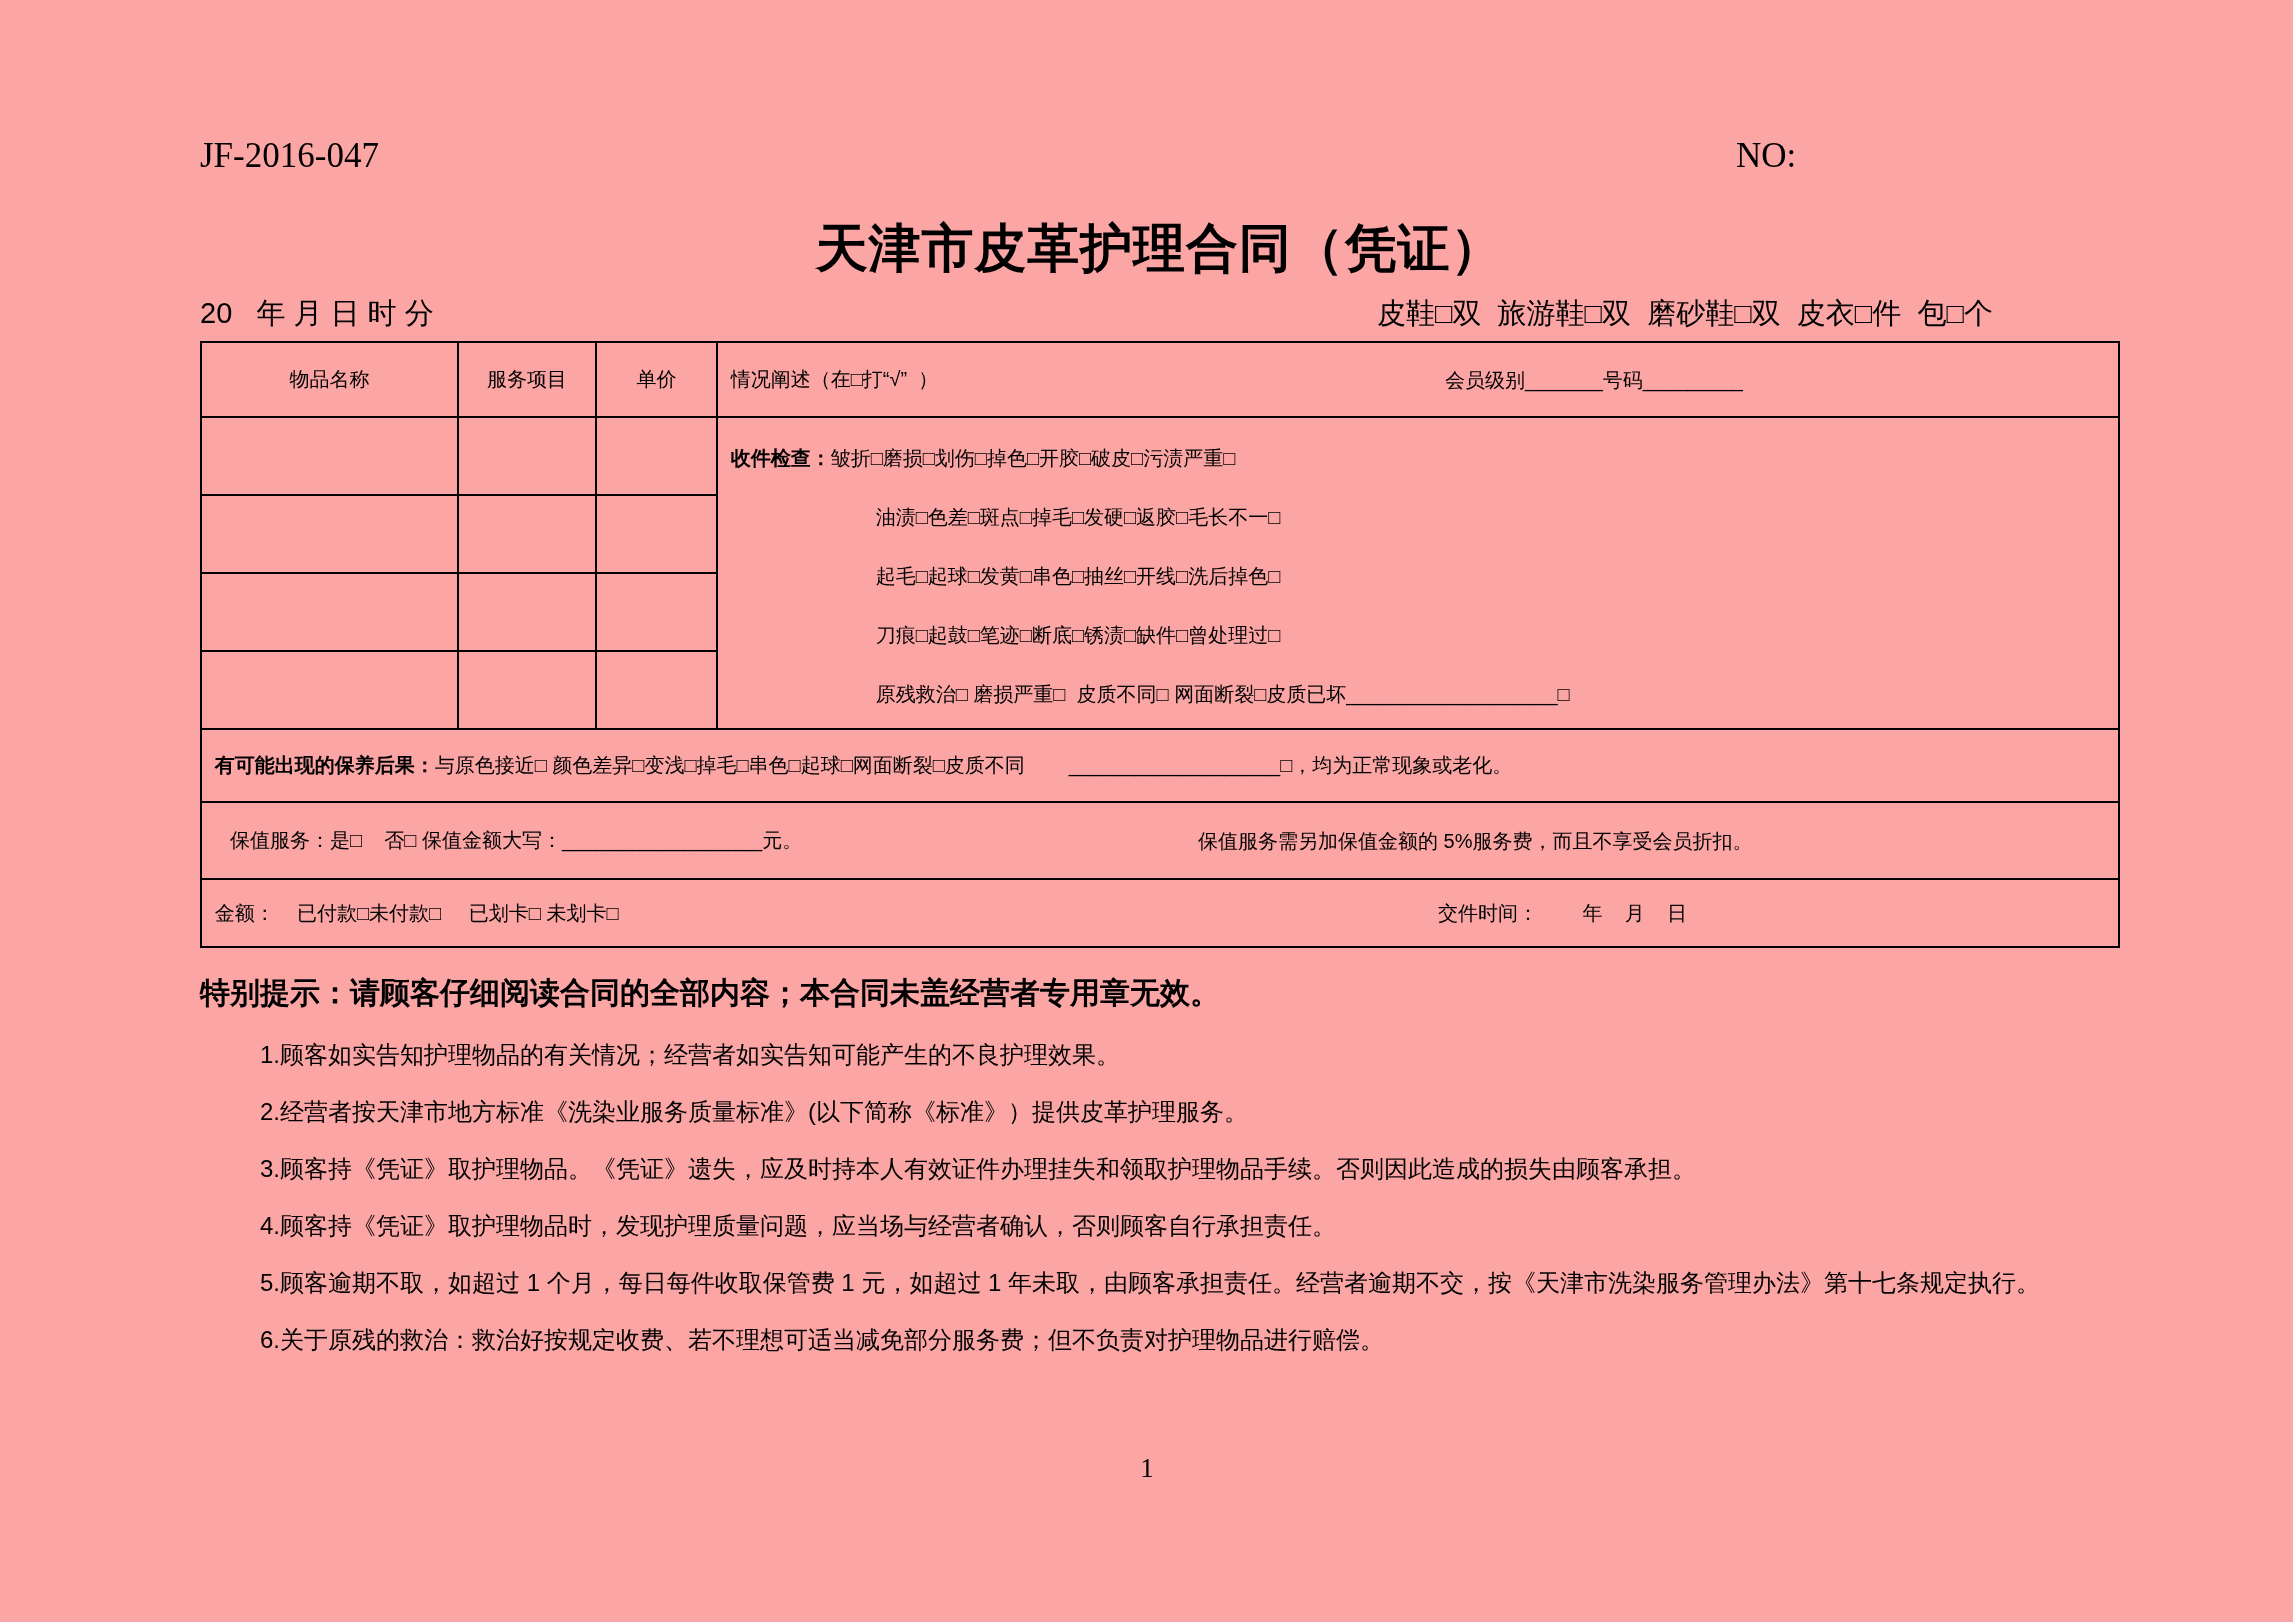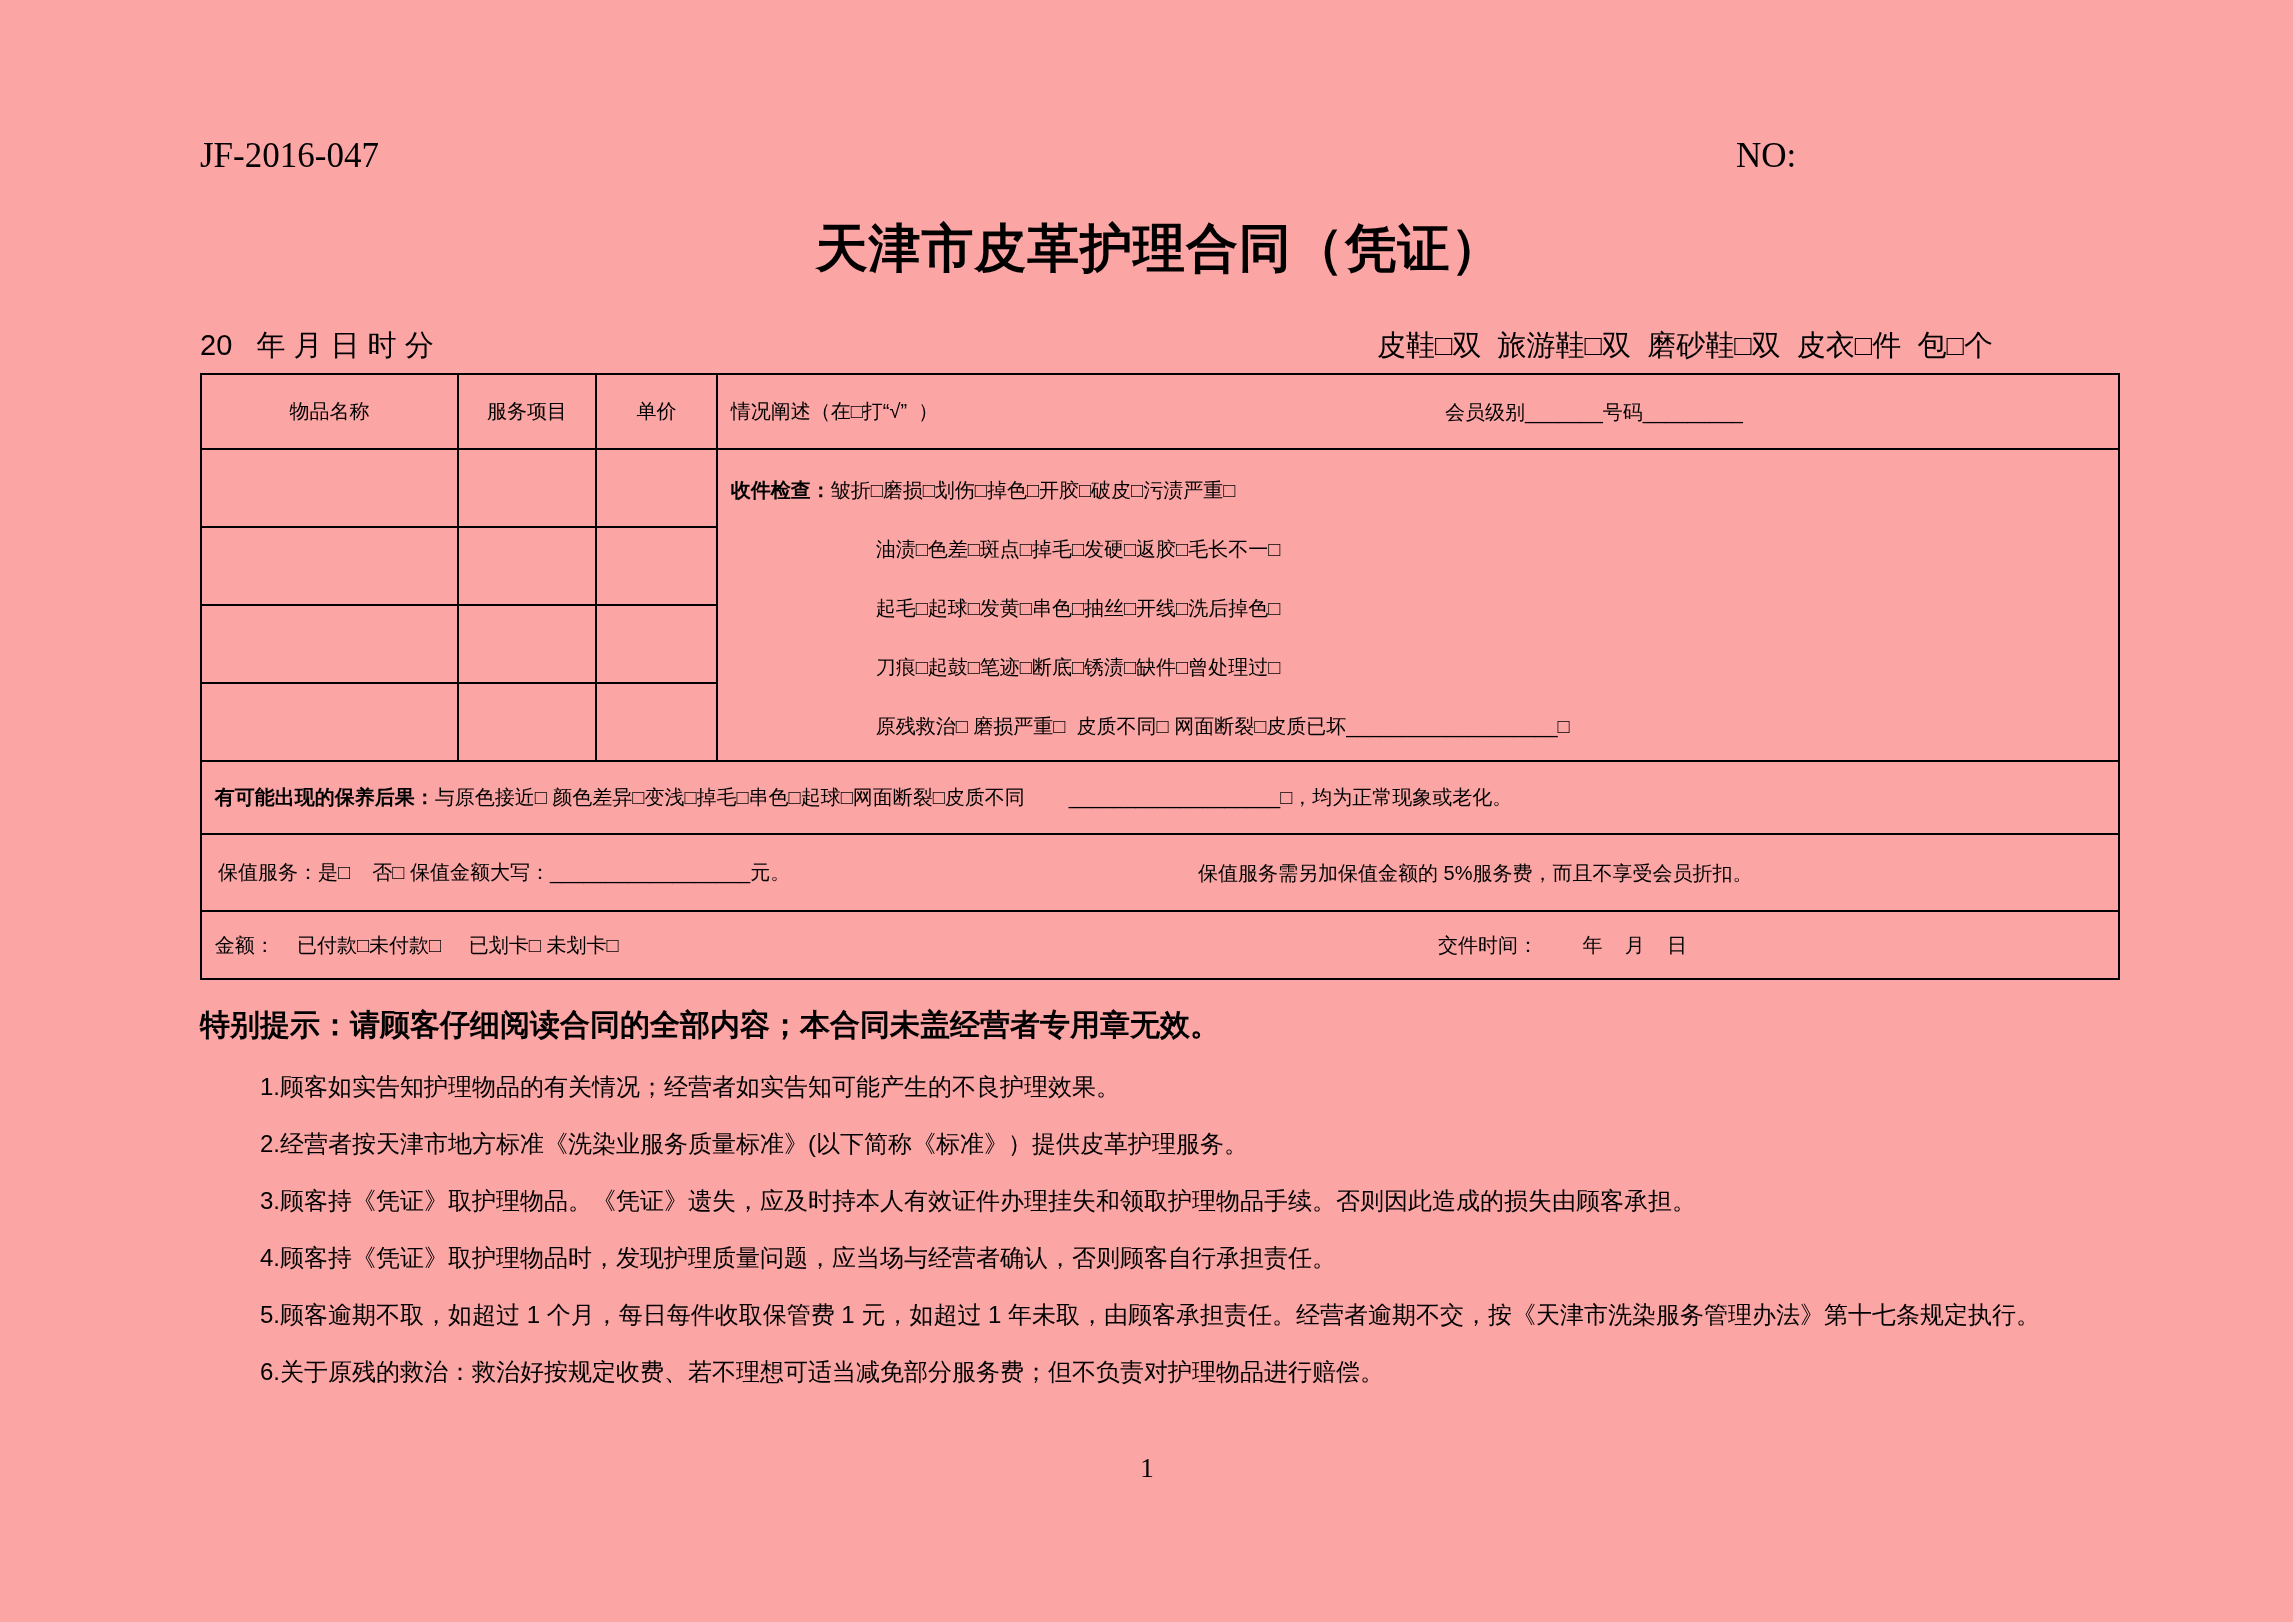--- a/index.html
+++ b/index.html
@@ -33,21 +33,21 @@
     margin-top:31px;
     text-align:center;
     font-size:52px;
     font-weight:bold;
     letter-spacing:0.9px;
     line-height:68px;
   }
 
   
   .date-row {
-    margin-top:44px;
+    margin-top:12px;
     width:1918px;
     display:flex;
     justify-content:space-between;
     font-size:29px;
     line-height:38px;
     padding-right:125px;
   }
 
   
   table.main-table {
@@ -75,21 +75,21 @@
     padding:7.3px 9px 0 12.7px;
     line-height:59px;
   }
   .insp-line b { font-weight:bold; }
   .insp-line.indent { padding-left:145px; }
 
   td.aftercare-cell { height:73px; padding-left:12.7px; }
   td.aftercare-cell b { font-weight:bold; }
   .aftercare-tail { margin-left:44px; }
 
-  td.value-cell { height:77px; padding-left:16px; position:relative; }
+  td.value-cell { height:77px; padding-left:28px; position:relative; }
   .value-right { position:absolute; left:996px; top:50%; transform:translateY(-50%); }
 
   td.amount-cell { height:68px; padding-left:12.7px; position:relative; }
   .amount-right { position:absolute; left:1236px; top:50%; transform:translateY(-50%);text-align:right; }
 
   
   .notice-title {
     margin-top:23.6px;
     font-size:30px;
     font-weight:bold;

